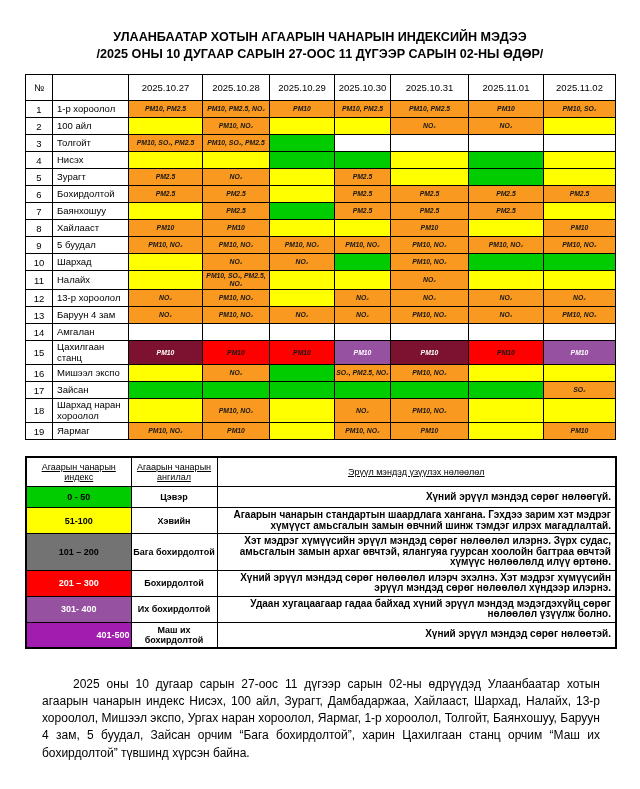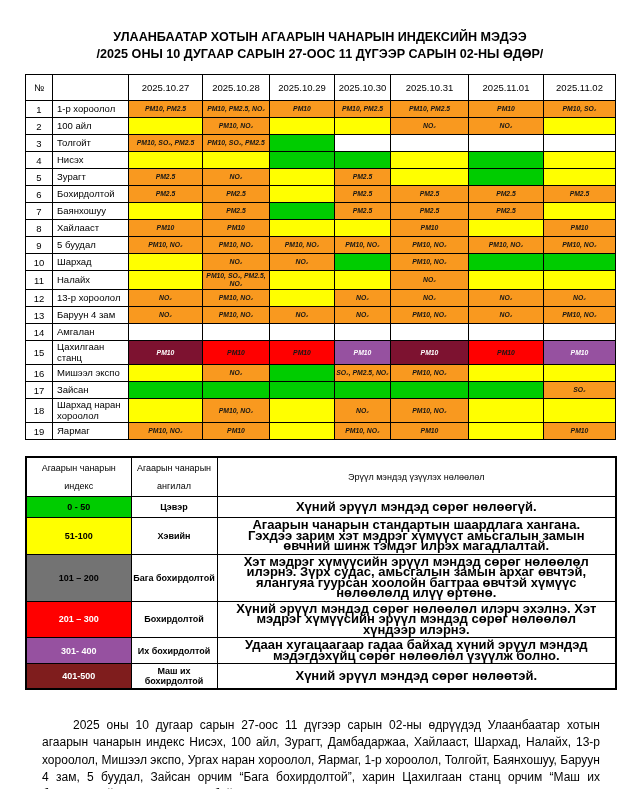--- a/index.html
+++ b/index.html
@@ -29,25 +29,25 @@
     color:#151515;line-height:8px;padding:1px;
   }
   table.aqi td.cell.lt{color:#fff;}
 
   
   table.legend{border-collapse:collapse;table-layout:fixed;width:590px;margin:16px 0 0 25px;border:2px solid #000;}
   table.legend th,table.legend td{border:1.5px solid #000;font-weight:bold;}
   table.legend col.l-1{width:105px;}
   table.legend col.l-2{width:86px;}
   table.legend col.l-3{width:399px;}
-  table.legend thead th{font-weight:normal;font-size:9px;height:26px;line-height:18px;padding:1px 2px;}
+  table.legend thead th{font-weight:normal;font-size:9px;height:26px;line-height:10px;padding:1px 2px;text-decoration:underline;}
   table.legend td.range{font-weight:bold;font-size:9px;text-align:center;height:18px;}
   table.legend td.range.lt{color:#fff;}
   table.legend td.cat{font-size:9px;text-align:center;line-height:10px;padding:2px 1px;}
-  table.legend td.eff{font-size:13px;text-align:center;line-height:10.5px;padding:2px 12px;}
+  table.legend td.eff{font-size:10px;text-align:right;line-height:10.5px;padding:2px 4px;}
 
   .summary{
     margin:27px 40px 0 42px;font-size:12px;line-height:17.3px;
     text-align:justify;text-indent:31px;
   }
   .footer{margin-top:31px;text-align:center;font-size:12.6px;line-height:25px;}
 </style>
 </head>
 <body>
 
@@ -329,21 +329,21 @@
           <td class="range lt" style="background: rgb(255, 0, 0);">201 – 300</td>
           <td class="cat">Бохирдолтой</td>
           <td class="eff">Хүний эрүүл мэндэд сөрөг нөлөөлөл илэрч эхэлнэ. Хэт мэдрэг хүмүүсийн эрүүл мэндэд сөрөг нөлөөлөл хүндээр илэрнэ.</td>
         </tr>
         <tr>
           <td class="range lt" style="background: rgb(150, 81, 160);">301- 400</td>
           <td class="cat">Их бохирдолтой</td>
           <td class="eff">Удаан хугацаагаар гадаа байхад хүний эрүүл мэндэд мэдэгдэхүйц сөрөг нөлөөлөл үзүүлж болно.</td>
         </tr>
         <tr>
-          <td class="range lt" style="background: #7f1d1d;">401-500</td>
+          <td class="range lt" style="background: #a21caf; text-align: right;">401-500</td>
           <td class="cat">Маш их бохирдолтой</td>
           <td class="eff">Хүний эрүүл мэндэд сөрөг нөлөөтэй.</td>
         </tr>
       </tbody>
   </table>
 
   <p class="summary">2025 оны 10 дугаар сарын 27-оос 11 дүгээр сарын 02-ны өдрүүдэд Улаанбаатар хотын агаарын чанарын индекс Нисэх, 100 айл, Зурагт, Дамбадаржаа, Хайлааст, Шархад, Налайх, 13-р хороолол, Мишээл экспо, Ургах наран хороолол, Яармаг, 1-р хороолол, Толгойт, Баянхошуу, Баруун 4 зам, 5 буудал, Зайсан орчим “Бага бохирдолтой”, харин Цахилгаан станц орчим “Маш их бохирдолтой” түвшинд хүрсэн байна.</p>
 
   <div class="footer">
     <div>ЦАГ УУР, ОРЧНЫ ШИНЖИЛГЭЭНИЙ ГАЗАР</div>

